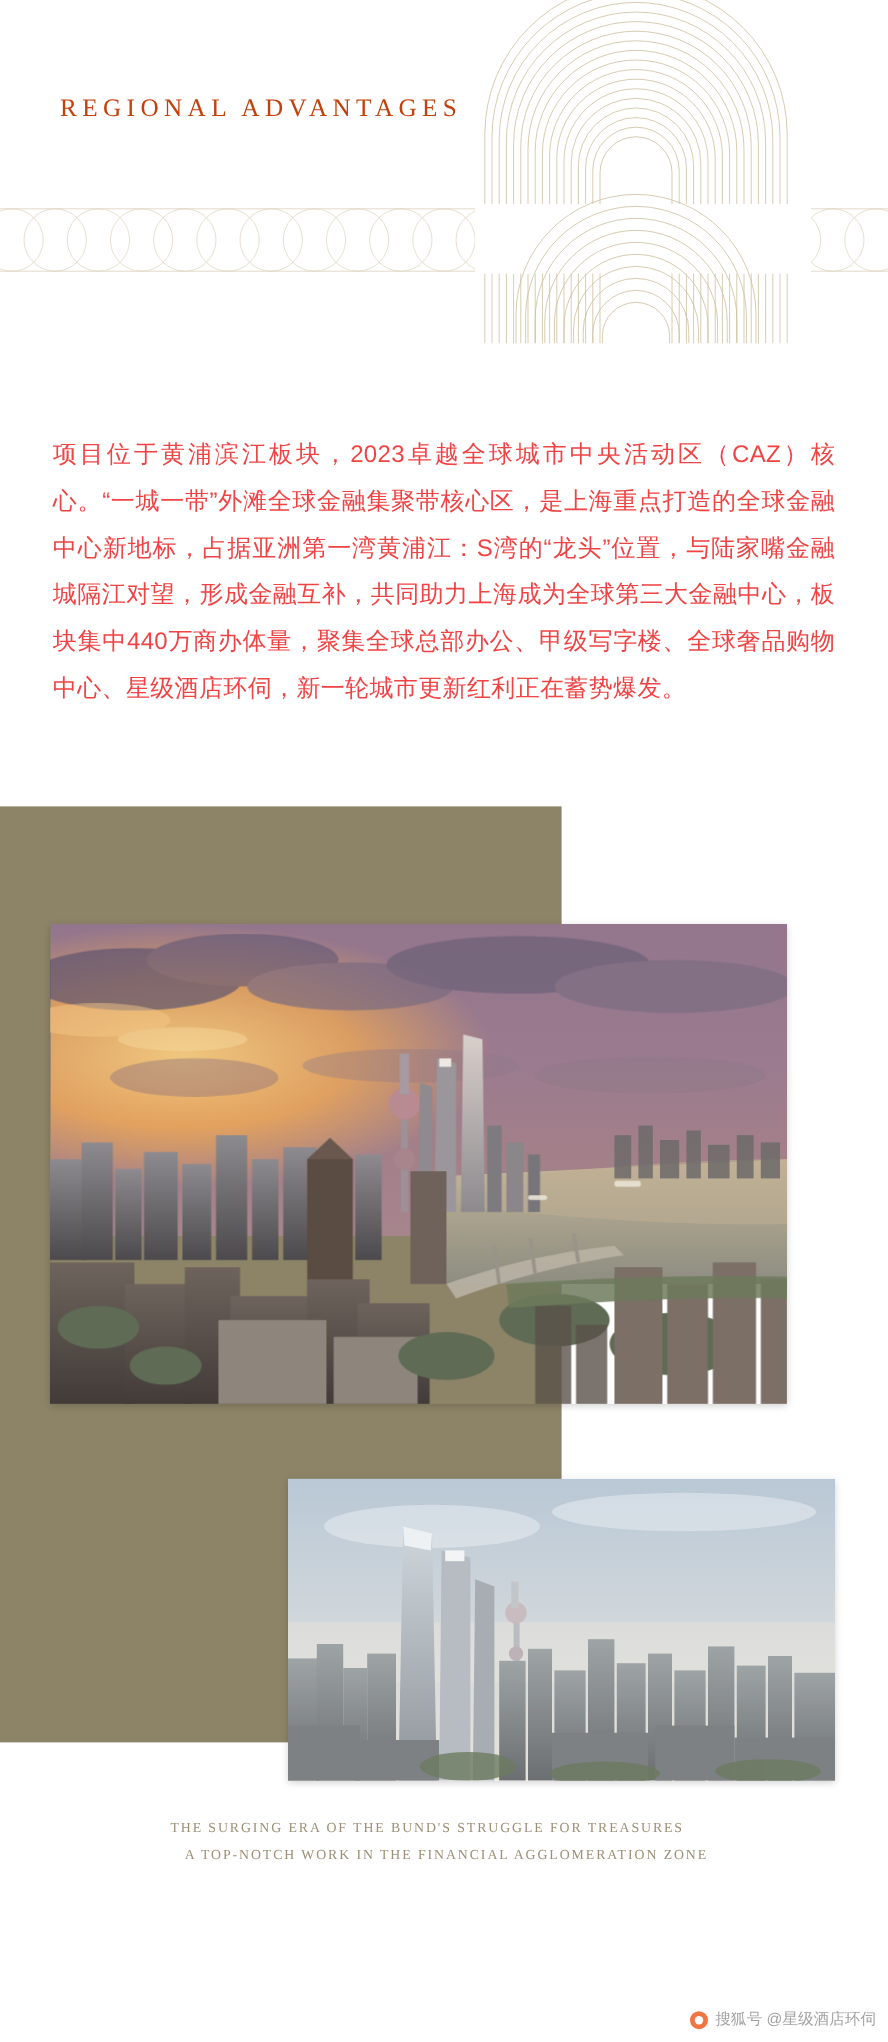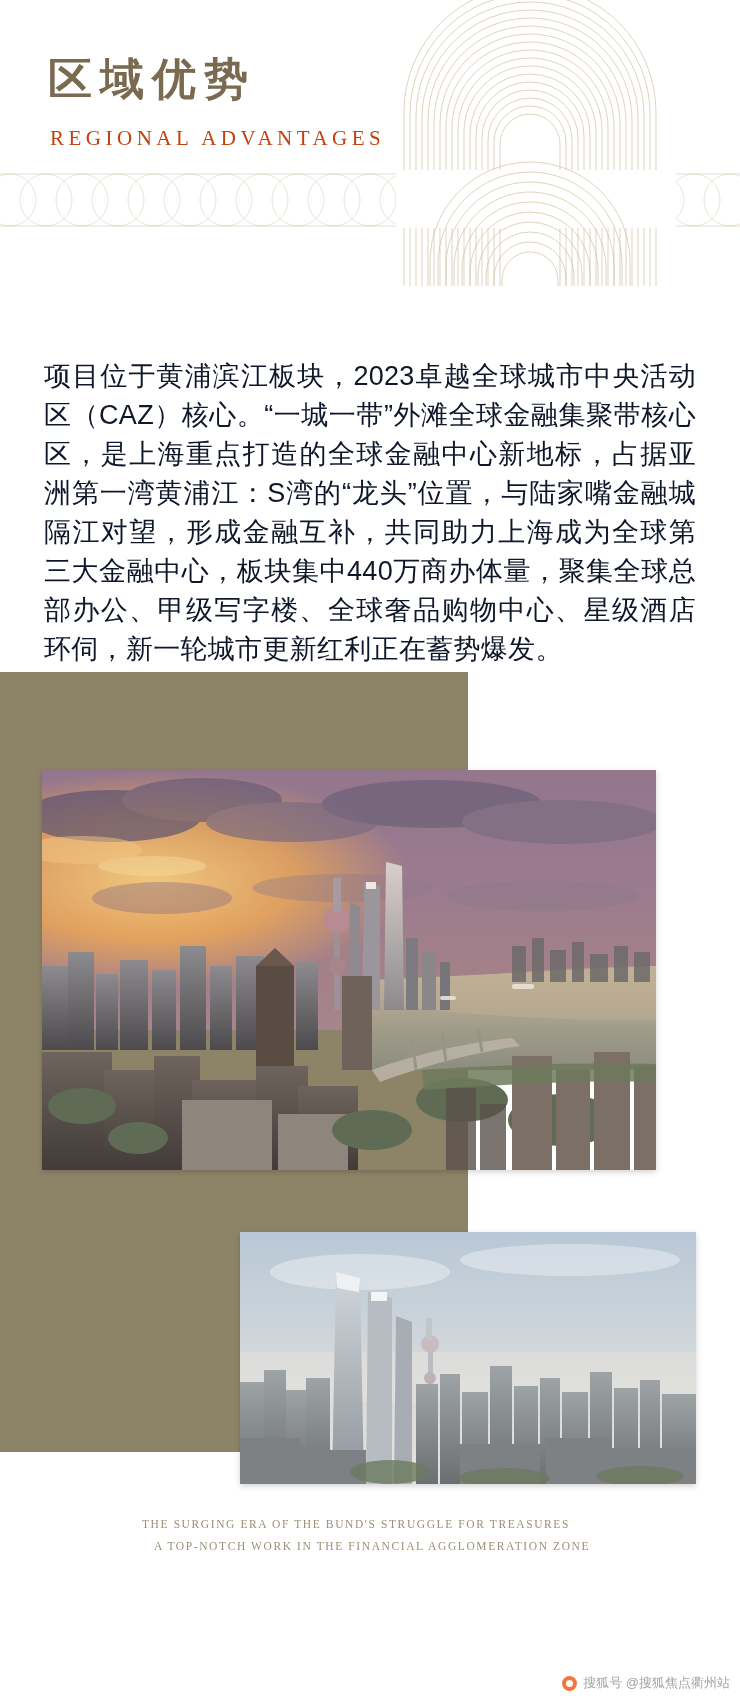--- a/index.html
+++ b/index.html
@@ -61,26 +61,26 @@
     letter-spacing: 4.5px;
     color: #c2410c;
     margin: 22px 0 0 2px;
     font-weight: 400;
   }
 
   
   .body-copy {
     position: absolute;
     left: 44px;
-    top: 330px;
+    top: 340px;
     width: 652px;
     font-family: "Liberation Sans", sans-serif;
-    font-size: 27px;
+    font-size: 20px;
     line-height: 39px;
-    color: #0f172a;
+    color: #ef4444;
     letter-spacing: 0.3px;
     text-align: justify;
   }
 
   
   .band {
     position: absolute;
     left: 0;
     top: 672px;
     width: 468px;
@@ -229,21 +229,20 @@
         <path d="M470 300 L470 272 A60 60 0 0 1 590 272 L590 300"></path>
         <path d="M478 300 L478 274 A52 52 0 0 1 582 274 L582 300"></path>
         <path d="M486 300 L486 276 A44 44 0 0 1 574 276 L574 300"></path>
         <path d="M494 300 L494 278 A36 36 0 0 1 566 278 L566 300"></path>
         <path d="M502 300 L502 280 A28 28 0 0 1 558 280 L558 300"></path>
       </g>
       <rect x="396" y="286" width="280" height="16" fill="#ffffff"></rect>
     </svg>
 
     <div class="title-block">
-      <h1 class="title-cn">区域优势</h1>
       <div class="title-en">REGIONAL ADVANTAGES</div>
     </div>
   </div>
 
   <p class="body-copy">项目位于黄浦滨江板块，2023卓越全球城市中央活动区（CAZ）核心。“一城一带”外滩全球金融集聚带核心区，是上海重点打造的全球金融中心新地标，占据亚洲第一湾黄浦江：S湾的“龙头”位置，与陆家嘴金融城隔江对望，形成金融互补，共同助力上海成为全球第三大金融中心，板块集中440万商办体量，聚集全球总部办公、甲级写字楼、全球奢品购物中心、星级酒店环伺，新一轮城市更新红利正在蓄势爆发。</p>
 
   <div class="band"></div>
 
   <div class="photo-main">
     <svg width="614" height="400" viewBox="0 0 614 400" xmlns="http://www.w3.org/2000/svg">
@@ -460,16 +459,16 @@
     </svg>
   </div>
 
   <div class="footer-lines">
     <div class="l1">THE SURGING ERA OF THE BUND'S STRUGGLE FOR TREASURES</div>
     <div class="l2">A TOP-NOTCH WORK IN THE FINANCIAL AGGLOMERATION ZONE</div>
   </div>
 
   <div class="watermark">
     <span class="wm-logo"></span>
-    <span>搜狐号 @搜狐焦点衢州站</span>
+    <span>搜狐号 @星级酒店环伺</span>
   </div>
 
 </div>
 
 </body></html>

